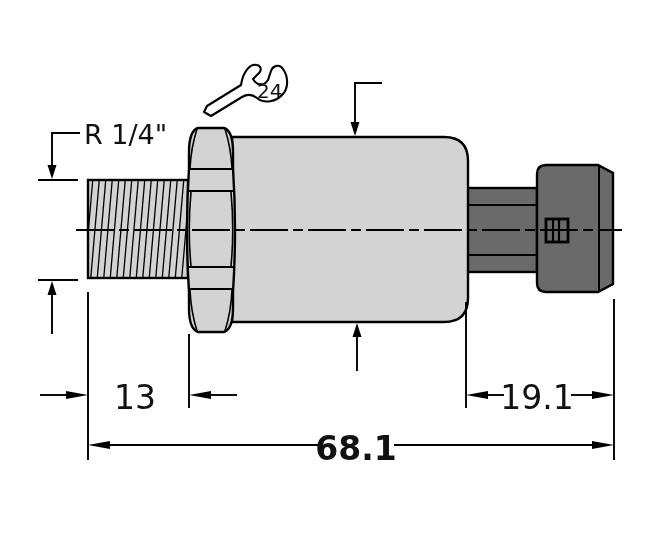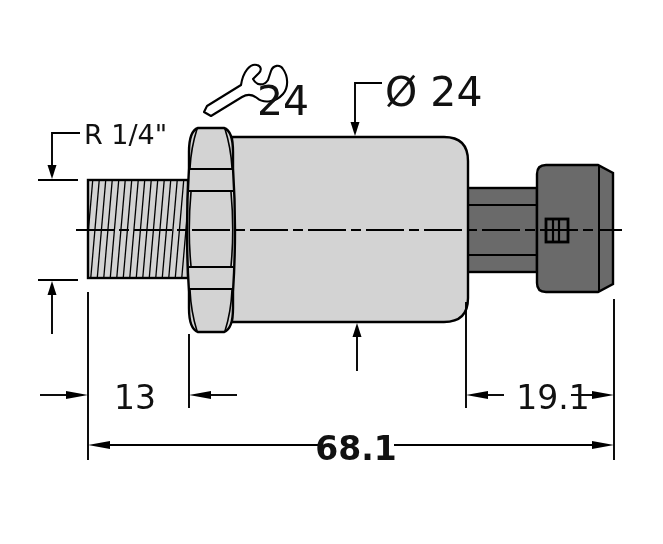--- a/index.html
+++ b/index.html
@@ -8,21 +8,21 @@
     font-family:"DejaVu Sans","Liberation Sans",sans-serif;
     overflow:hidden;
   }
   #drawing-svg{position:absolute;left:0;top:0;}
   .lbl{
     position:absolute;color:#111;line-height:1;white-space:pre;
     font-family:"DejaVu Sans","Liberation Sans",sans-serif;
   }
   .lbl.centered{transform:translateX(-50%);text-align:right;}
   .dim{font-size:33px;}
-  .callout{font-size:41px;}
+  .callout{font-size:20px;}
   .thread-callout{font-size:27px;}
 </style>
 </head>
 <body>
 
 <div id="stage">
 
   <svg id="drawing-svg" width="663" height="544" viewBox="0 0 663 544">
 
     <defs>
@@ -137,20 +137,19 @@
       <line x1="108" y1="445" x2="318" y2="445" stroke="#000" stroke-width="1.9"></line>
       <line x1="394" y1="445" x2="594" y2="445" stroke="#000" stroke-width="1.9"></line>
       <path d="M 614 445 L 592 441 L 592 449 Z" fill="#000"></path>
     </g>
   </svg>
 
   <span class="lbl thread-callout" style="left:84px;top:121px;">R 1/4"</span>
 
   <span class="lbl callout" style="left:257px;top:81px;">24</span>
 
-  <span class="lbl callout" style="left:385px;top:72px;">Ø 24</span>
 
   <span class="lbl dim centered" style="left:135px;top:381px;">13</span>
 
-  <span class="lbl dim centered" style="left:537px;top:381px;margin-left:16px;">19.1</span>
+  <span class="lbl dim centered" style="left:537px;top:381px;">19.1</span>
 
   <span class="lbl dim centered" style="left:356px;top:432px;font-weight:bold;">68.1</span>
 </div>
 
 </body></html>

